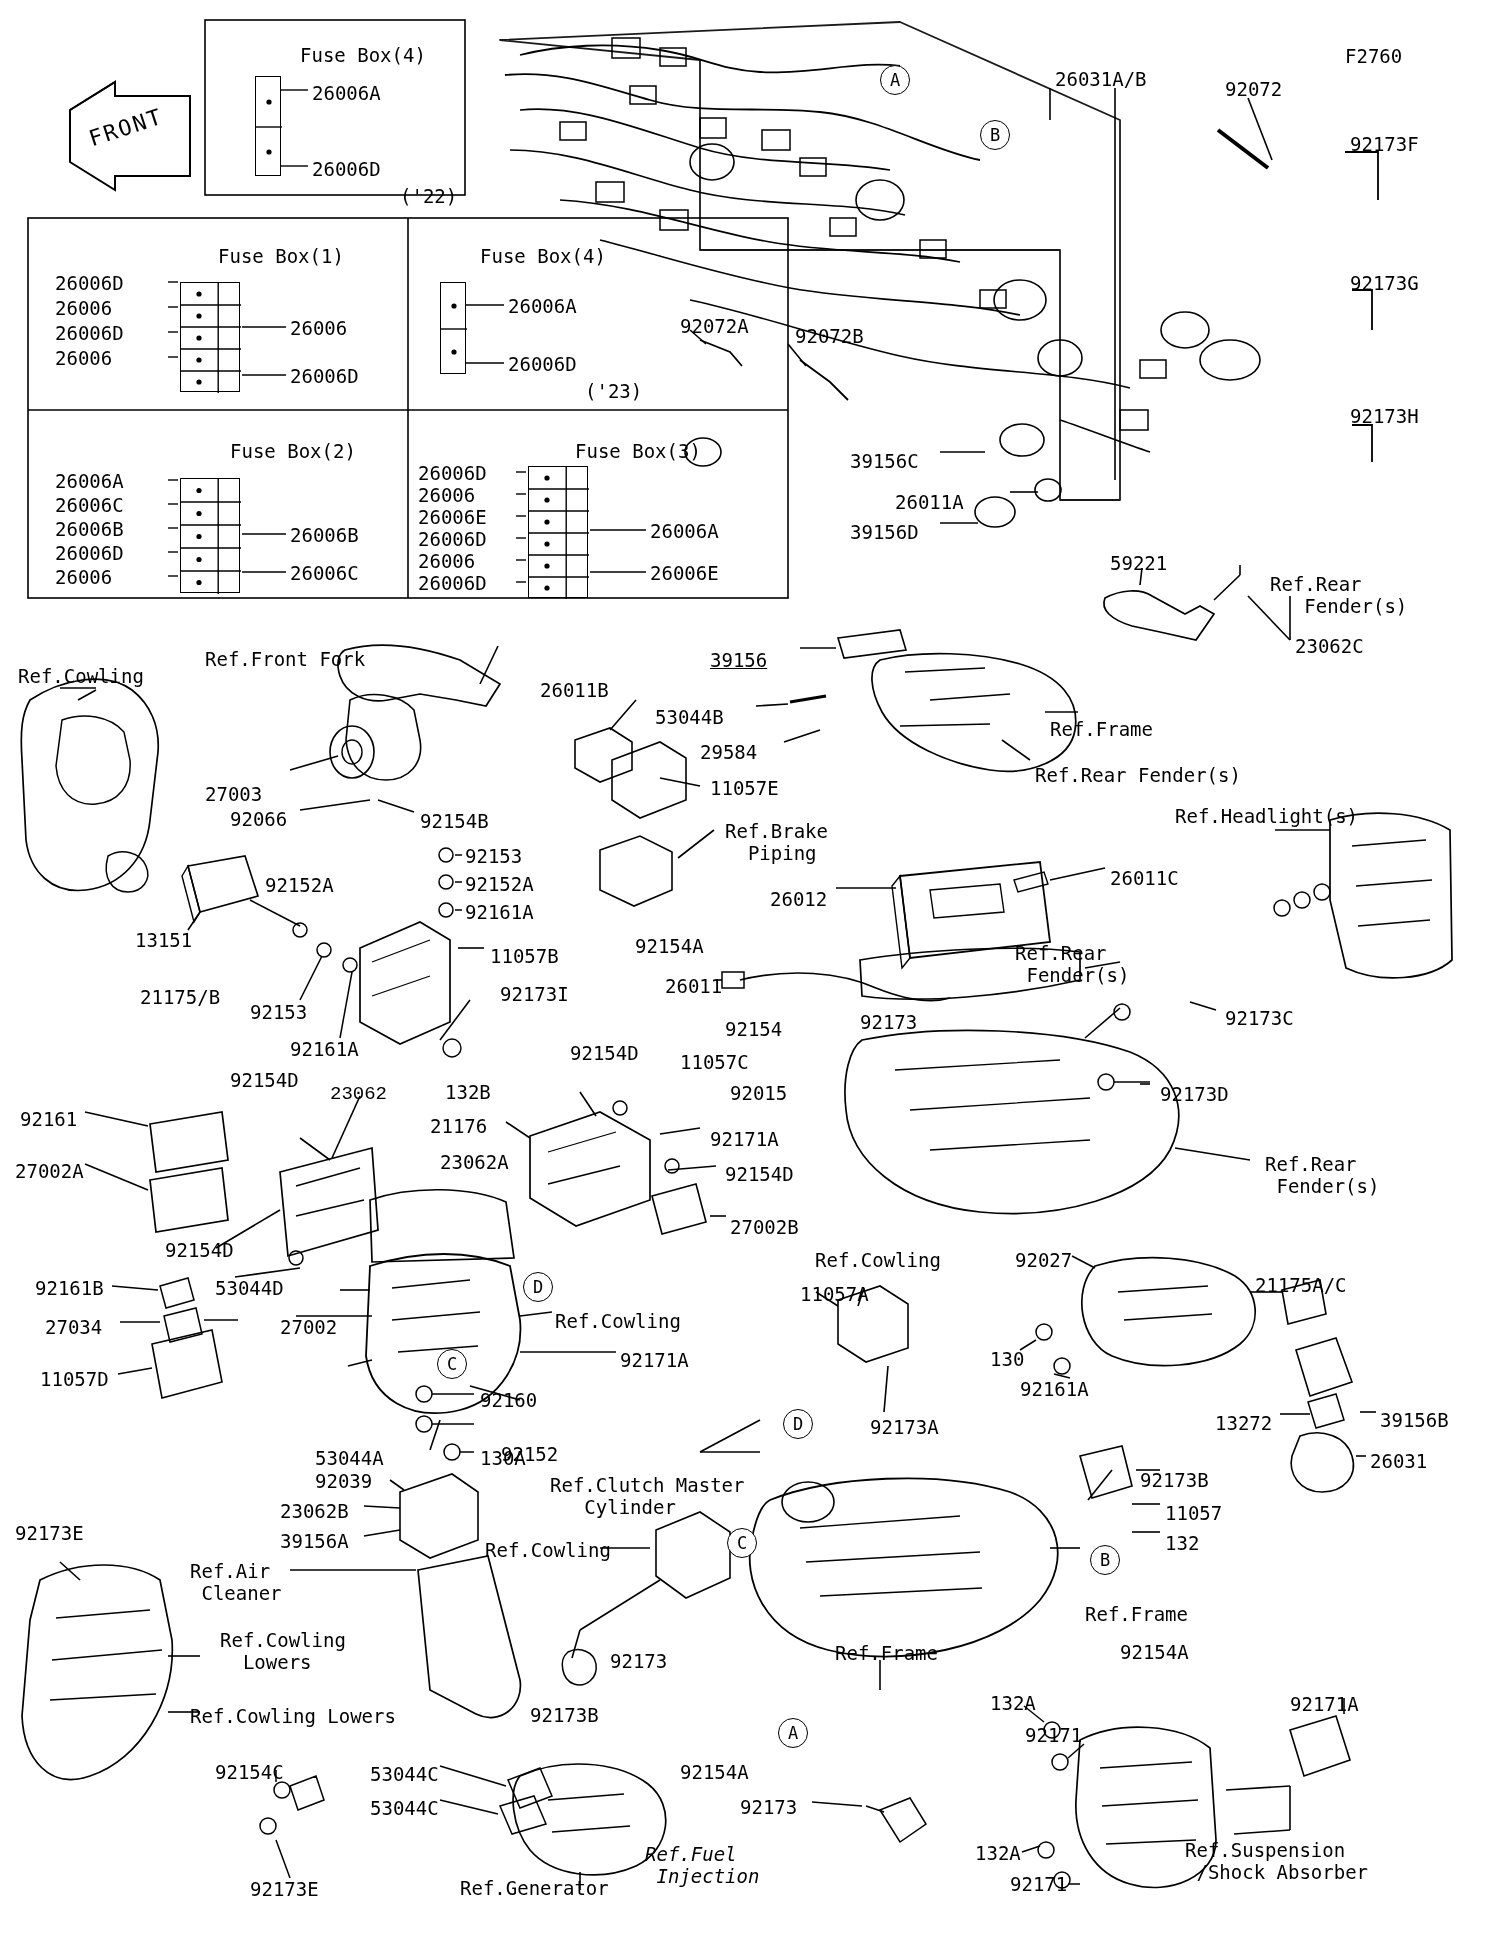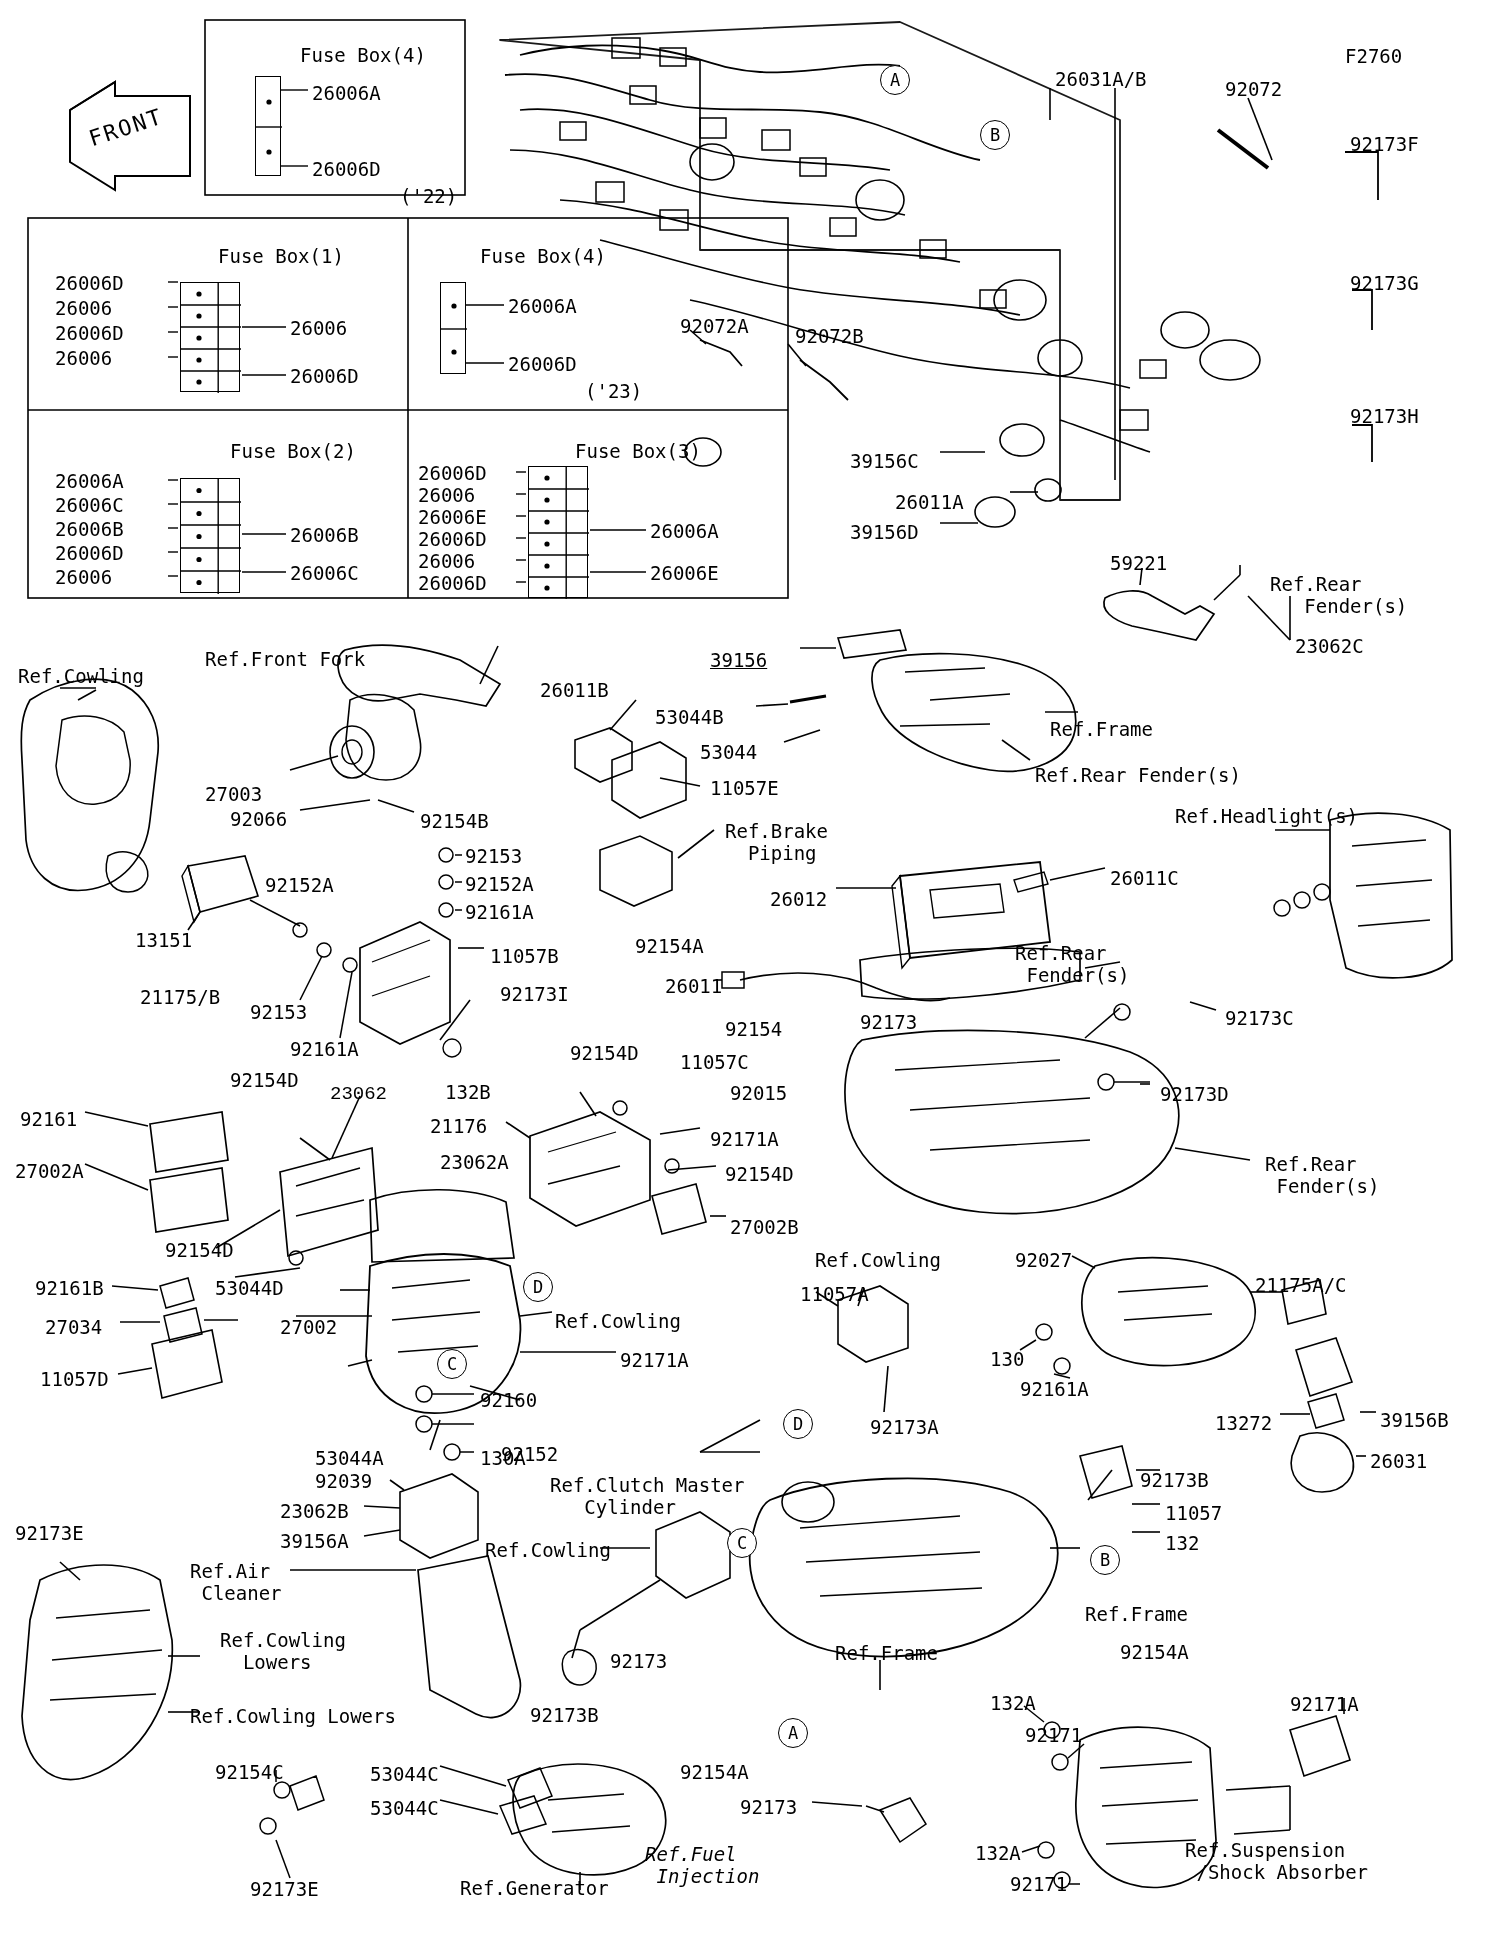--- a/index.html
+++ b/index.html
@@ -483,21 +483,21 @@
     <div class="lbl" style="left: 795px; top: 325px;">92072B</div>
     <div class="lbl" style="left: 850px; top: 450px;">39156C</div>
     <div class="lbl" style="left: 895px; top: 491px;">26011A</div>
     <div class="lbl" style="left: 850px; top: 521px;">39156D</div>
     <div class="lbl" style="left: 1110px; top: 552px;">59221</div>
     <div class="lbl" style="left: 1270px; top: 573px;">Ref.Rear
    Fender(s)</div>
     <div class="lbl" style="left: 1295px; top: 635px;">23062C</div>
     <div class="lbl" style="left: 710px; top: 649px; text-decoration: underline;">39156</div>
     <div class="lbl" style="left: 655px; top: 706px;">53044B</div>
-    <div class="lbl" style="left: 700px; top: 741px;">53044</div>
+    <div class="lbl" style="left: 700px; top: 741px;">29584</div>
     <div class="lbl" style="left: 1050px; top: 718px;">Ref.Frame</div>
     <div class="lbl" style="left: 1035px; top: 764px;">Ref.Rear Fender(s)</div>
     <div class="lbl" style="left: 1175px; top: 805px;">Ref.Headlight(s)</div>
     <div class="lbl" style="left: 540px; top: 679px;">26011B</div>
     <div class="lbl" style="left: 710px; top: 777px;">11057E</div>
     <div class="lbl" style="left: 725px; top: 820px;">Ref.Brake
   Piping</div>
     <div class="lbl" style="left: 18px; top: 665px;">Ref.Cowling</div>
     <div class="lbl" style="left: 205px; top: 648px;">Ref.Front Fork</div>
     <div class="lbl" style="left: 205px; top: 767px; margin-top: 16px;">27003</div>

